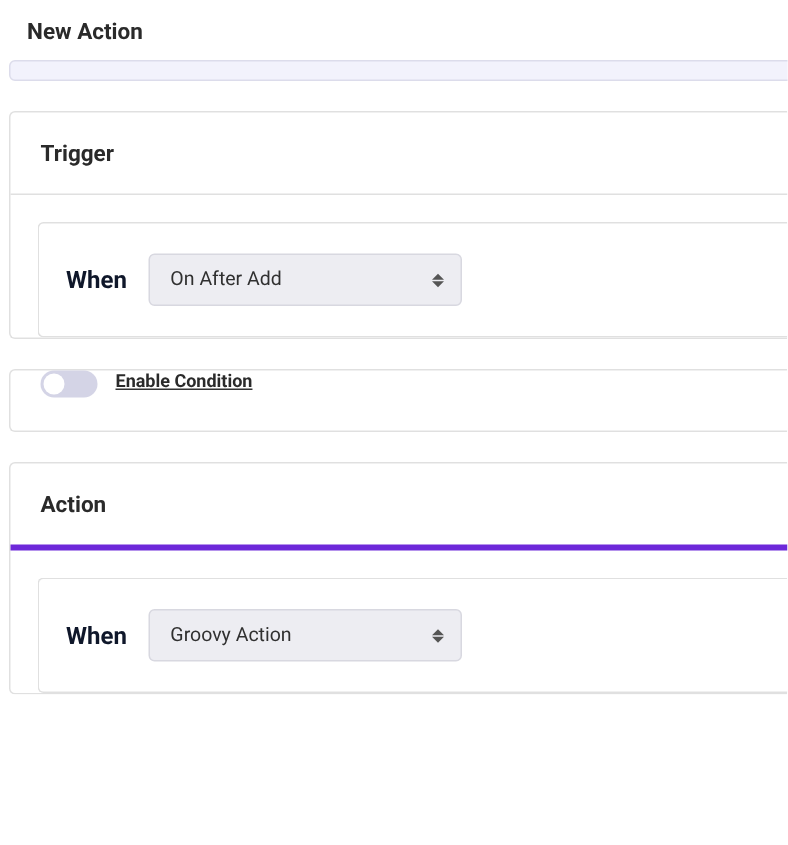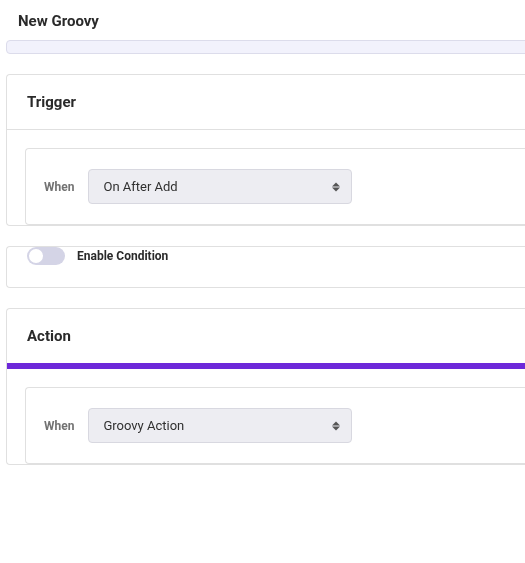--- a/index.html
+++ b/index.html
@@ -48,36 +48,36 @@
       border: 1px solid #e0e0e0;
       border-right: none;
       border-radius: 4px 0 0 4px;
       margin-left: 18px;
       padding: 20px 18px;
       display: flex;
       align-items: center;
       gap: 14px;
     }
     .field-label {
-      font-size: 12px;
+      font-size: 16px;
       font-weight: 700;
-      color: #737373;
+      color: #0f172a;
     }
     .select-wrap {
       position: relative;
       display: inline-block;
     }
     .select-box {
       background: #ededf2;
       border: 1px solid #d8d8e0;
       border-radius: 4px;
       padding: 9px 36px 9px 14px;
       font-size: 13px;
       color: #303030;
-      width: 264px;
+      width: 209px;
       cursor: pointer;
     }
     .select-caret {
       position: absolute;
       right: 12px;
       top: 50%;
       transform: translateY(-50%);
       display: flex;
       flex-direction: column;
       gap: 1px;
@@ -90,23 +90,23 @@
       border-right: 4px solid transparent;
     }
     .caret-up {
       border-bottom: 4px solid #555;
     }
     .caret-down {
       border-top: 4px solid #555;
     }
     .toggle-row {
       display: flex;
-      align-items: center;
       gap: 12px;
       padding: 0px 20px 22px 20px;
+      text-decoration: underline;
     }
     .toggle {
       width: 38px;
       height: 18px;
       background: #d4d4e6;
       border-radius: 10px;
       position: relative;
       cursor: pointer;
     }
     .toggle-knob {
@@ -121,34 +121,34 @@
     .toggle-label {
       font-size: 12px;
       font-weight: 700;
       color: #2a2a2a;
     }
     .section-trigger .section-header {
       border-bottom: 1px solid #e0e0e0;
       margin-bottom: 18px;
     }
     .section-action .section-header {
-      border-bottom: 6px solid #6d28d9;
+      border-bottom: 4px solid #6d28d9;
       margin-bottom: 18px;
     }
     .section-action {
       padding-bottom: 0;
     }
     .section-condition {
       padding-bottom: 0;
     }
   </style>
 </head>
 <body>
 
-<div class="page-title">New Groovy</div>
+<div class="page-title">New Action</div>
 
 <div class="top-bar"></div>
 
 <div class="section section-trigger">
   <div class="section-header">Trigger</div>
   <div class="inner-panel">
     <span class="field-label">When</span>
     <div class="select-wrap">
       <div class="select-box">On After Add</div>
       <div class="select-caret">

